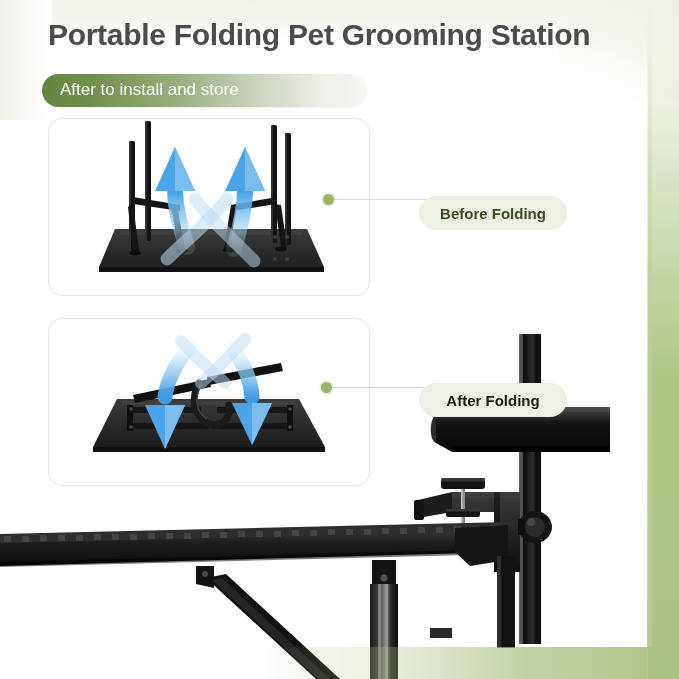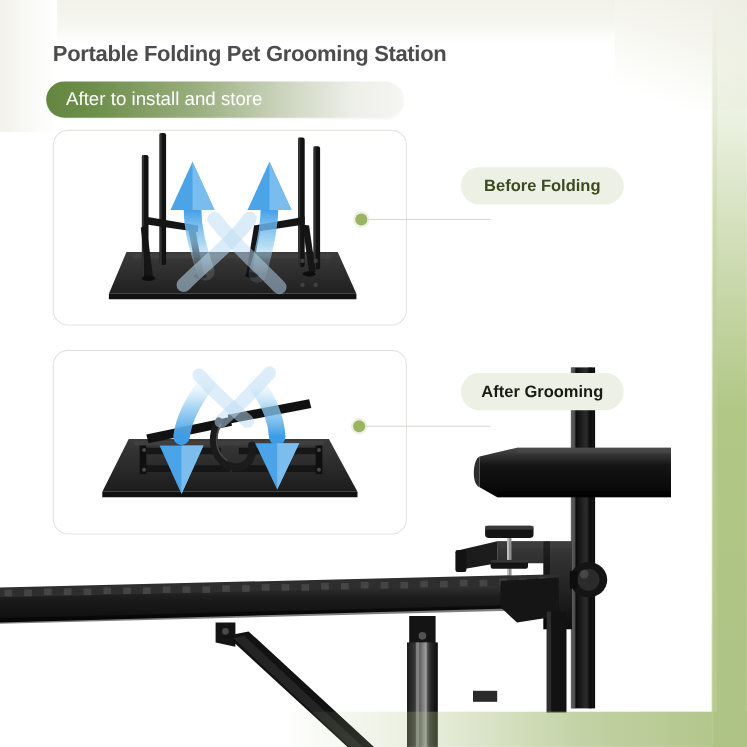--- a/index.html
+++ b/index.html
@@ -51,22 +51,22 @@
        #aec386 100%);
   }
   
   .corner-fill{
     position:absolute;right:0;bottom:0;width:31px;height:32px;background:#aec386;
   }
 
   
   .title{
     position:absolute;left:48px;top:18px;width:600px;
-    font-size:20px;font-weight:bold;color:#4c4c4c;
-    letter-spacing:-0.3px;white-space:nowrap;margin-top:20px;
+    font-size:30px;font-weight:bold;color:#4c4c4c;
+    letter-spacing:-0.3px;white-space:nowrap;
   }
   .badge-main{
     position:absolute;left:42px;top:74px;width:325px;height:33px;
     border-radius:17px;
     background:linear-gradient(90deg,#62863f 0%,#6e8f4b 14%,#9aae7f 42%,#cfd7c2 68%,#eeefe9 86%,#f6f6f2 100%);
     box-shadow:0 1px 2px rgba(0,0,0,.06);
   }
   .badge-main span{
     position:absolute;left:18px;top:6px;
     font-size:17px;color:#ffffff;white-space:nowrap;
@@ -82,21 +82,21 @@
 
   
   .conn-line{position:absolute;height:1px;background:#d9dbd2;}
   .conn-dot{position:absolute;width:11px;height:11px;border-radius:50%;background:#9ab463;
             box-shadow:0 0 0 2px rgba(154,180,99,.18);}
 
   
   .pill-label{
     position:absolute;height:34px;border-radius:17px;
     background:#edf0e4;
-    display:flex;align-items:center;justify-content:center;
+    display:flex;align-items:center;justify-content:center;margin-top:44px;
   }
   .pill-label .txt{font-size:15px;font-weight:bold;white-space:nowrap;}
   #pill-before{left:419px;top:152px;width:148px;}
   #pill-before .txt{color:#3c4a1f;}
   #pill-after{left:419px;top:339px;width:148px;}
   #pill-after .txt{color:#1b1b14;}
 
   
   .art{position:absolute;left:0;top:0;width:679px;height:679px;pointer-events:none;}
 </style>
@@ -363,21 +363,21 @@
 
   <div class="green-bottom"></div>
   <div class="green-right"></div>
   <div class="green-right-inner"></div>
   <div class="corner-fill"></div>
 
   <div class="pill-label" id="pill-before">
     <span class="txt">Before Folding</span>
   </div>
   <div class="pill-label" id="pill-after">
-    <span class="txt">After Grooming</span>
+    <span class="txt">After Folding</span>
   </div>
 
   <div class="title">Portable Folding Pet Grooming Station</div>
   <div class="badge-main">
     <span>After to install and store</span>
   </div>
 
 </div>
 
 </body></html>

